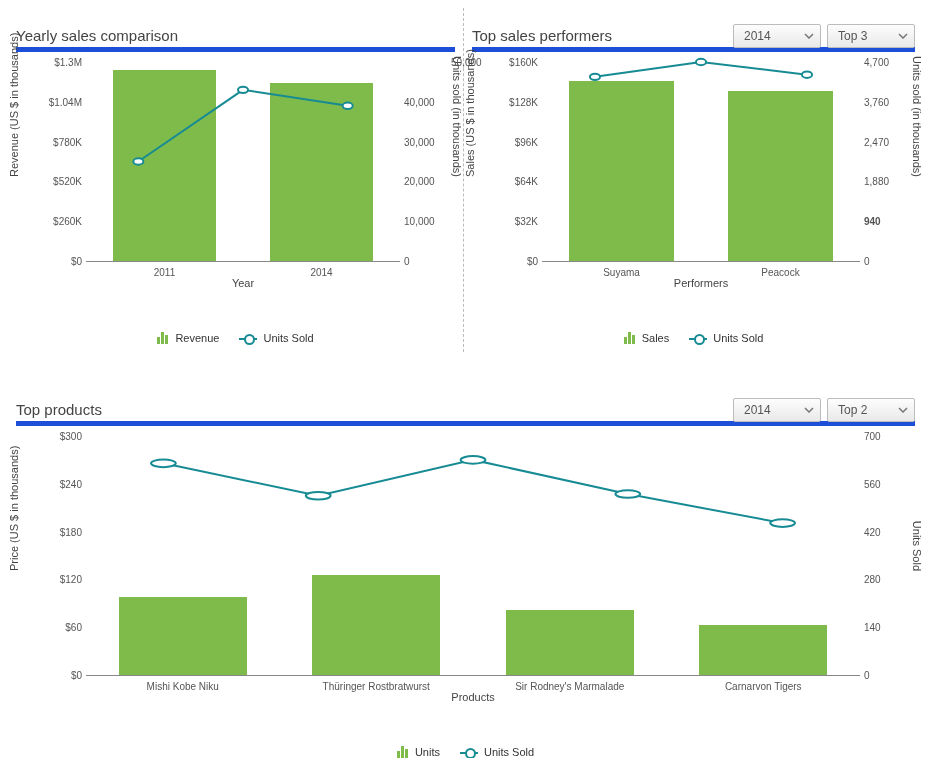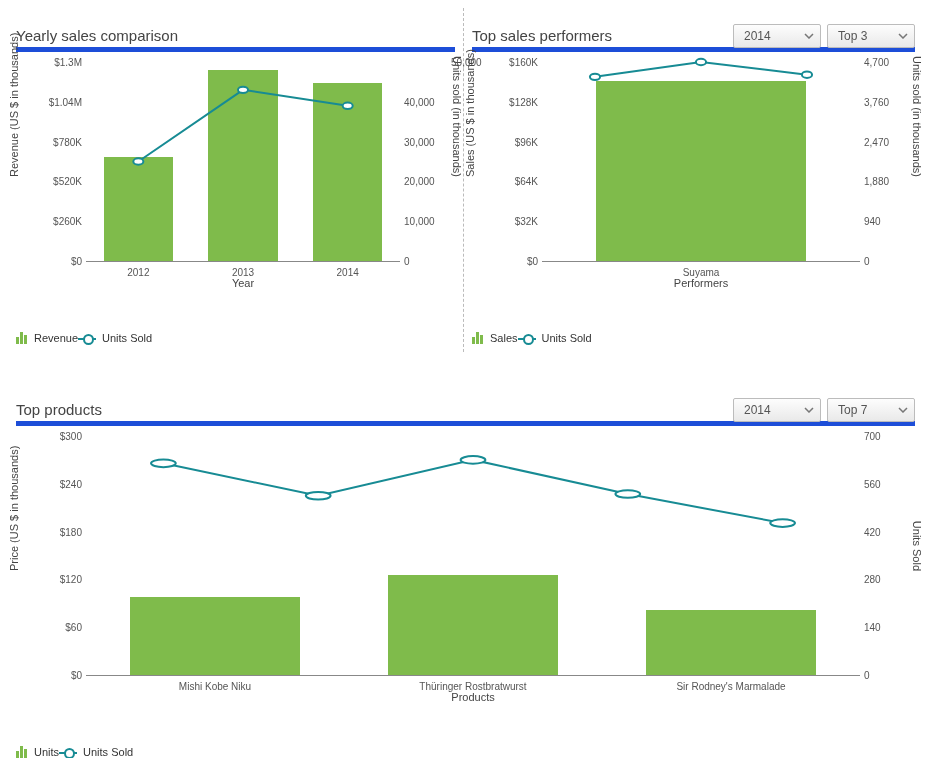--- a/index.html
+++ b/index.html
@@ -115,20 +115,22 @@
   .x-axis-label {
     position: absolute;
     bottom: -28px;
     left: 50%;
     transform: translateX(-50%);
     font-size: 11px;
     color: #444;
   }
   .legend {
     display: flex;
+    justify-content: center;
+    gap: 20px;
     margin-top: 40px;
     font-size: 11px;
     color: #333;
   }
   .legend-item { display: flex; align-items: center; gap: 6px; }
   .bar-icon {
     display: inline-flex;
     width: 12px; height: 12px;
     align-items: flex-end;
     gap: 1px;
@@ -174,26 +176,22 @@
   <div class="panel panel-left">
     <div class="panel-header">
       <div class="panel-title">Yearly sales comparison</div>
     </div>
     <div class="chart-wrap">
       <div class="y-axis-label">Revenue (US $ in thousands)</div>
       <div class="y2-axis-label">Units sold (in thousands)</div>
       <div class="plot">
         <div class="bars">
             <div class="bar-slot">
-              <div class="bar" style="height: 52.3077%;"></div>
-              <div class="cat-label">2012</div>
-            </div>
-            <div class="bar-slot">
               <div class="bar" style="height: 96.1538%;"></div>
-              <div class="cat-label">2013</div>
+              <div class="cat-label">2011</div>
             </div>
             <div class="bar-slot">
               <div class="bar" style="height: 89.2308%;"></div>
               <div class="cat-label">2014</div>
             </div>
           </div>
         <svg class="line-overlay" viewBox="0 0 100 100" preserveAspectRatio="none">
             <polyline points="16.666666666666664,50 50,14 83.33333333333334,22" vector-effect="non-scaling-stroke"></polyline>
             <circle cx="16.666666666666664" cy="50" r="1.6" vector-effect="non-scaling-stroke"></circle>
             <circle cx="50" cy="14" r="1.6" vector-effect="non-scaling-stroke"></circle>
@@ -250,36 +248,40 @@
     </div>
     <div class="chart-wrap">
       <div class="y-axis-label">Sales (US $ in thousands)</div>
       <div class="y2-axis-label">Units sold (in thousands)</div>
       <div class="plot">
         <div class="bars">
             <div class="bar-slot">
               <div class="bar" style="height: 90.625%;"></div>
               <div class="cat-label">Suyama</div>
             </div>
+            <div class="bar-slot">
+              <div class="bar" style="height: 85.625%;"></div>
+              <div class="cat-label">Peacock</div>
+            </div>
           </div>
         <svg class="line-overlay" viewBox="0 0 100 100" preserveAspectRatio="none">
             <polyline points="16.666666666666664,7.446808510638306 50,0 83.33333333333334,6.38297872340425" vector-effect="non-scaling-stroke"></polyline>
             <circle cx="16.666666666666664" cy="7.446808510638306" r="1.6" vector-effect="non-scaling-stroke"></circle>
             <circle cx="50" cy="0" r="1.6" vector-effect="non-scaling-stroke"></circle>
             <circle cx="83.33333333333334" cy="6.38297872340425" r="1.6" vector-effect="non-scaling-stroke"></circle>
           </svg>
         <div class="x-axis-label">Performers</div>
       <div class="tick-left" style="bottom: 0%;">$0</div>
           <div class="tick-left" style="bottom: 20%;">$32K</div>
           <div class="tick-left" style="bottom: 40%;">$64K</div>
           <div class="tick-left" style="bottom: 60%;">$96K</div>
           <div class="tick-left" style="bottom: 80%;">$128K</div>
           <div class="tick-left" style="bottom: 100%; margin-left: 24px;">$160K</div>
           <div class="tick-right" style="bottom: 0%;">0</div>
-          <div class="tick-right" style="bottom: 20%;">940</div>
+          <div class="tick-right" style="bottom: 20%; font-weight: bold;">940</div>
           <div class="tick-right" style="bottom: 40%;">1,880</div>
           <div class="tick-right" style="bottom: 60%;">2,470</div>
           <div class="tick-right" style="bottom: 80%;">3,760</div>
           <div class="tick-right" style="bottom: 100%;">4,700</div>
         </div>
     </div>
     <div class="legend">
       <div class="legend-item">
         <span class="bar-icon">
             <span></span>
@@ -302,21 +304,21 @@
   <div class="panel-header">
     <div class="panel-title">Top products</div>
     <div class="dropdown-group">
       <div class="dropdown">
         <span>2014</span>
         <svg width="10" height="6">
             <polyline points="1,1 5,5 9,1" fill="none" stroke="#777" stroke-width="1.5"></polyline>
           </svg>
       </div>
       <div class="dropdown">
-        <span>Top 7</span>
+        <span>Top 2</span>
         <svg width="10" height="6">
             <polyline points="1,1 5,5 9,1" fill="none" stroke="#777" stroke-width="1.5"></polyline>
           </svg>
       </div>
     </div>
   </div>
   <div class="chart-wrap big">
     <div class="y-axis-label">Price (US $ in thousands)</div>
     <div class="y2-axis-label">Units Sold</div>
     <div class="plot">
@@ -325,20 +327,24 @@
             <div class="bar" style="height: 32.6667%;"></div>
             <div class="cat-label">Mishi Kobe Niku</div>
           </div>
           <div class="bar-slot">
             <div class="bar" style="height: 41.6667%;"></div>
             <div class="cat-label">Thüringer Rostbratwurst</div>
           </div>
           <div class="bar-slot">
             <div class="bar" style="height: 27.3333%;"></div>
             <div class="cat-label">Sir Rodney's Marmalade</div>
+          </div>
+          <div class="bar-slot">
+            <div class="bar" style="height: 21%;"></div>
+            <div class="cat-label">Carnarvon Tigers</div>
           </div>
         </div>
       <svg class="line-overlay" viewBox="0 0 100 100" preserveAspectRatio="none">
           <polyline points="10,11.42857142857143 30,25 50,10 70,24.285714285714292 90,36.42857142857143" vector-effect="non-scaling-stroke"></polyline>
           <circle cx="10" cy="11.42857142857143" r="1.6" vector-effect="non-scaling-stroke"></circle>
           <circle cx="30" cy="25" r="1.6" vector-effect="non-scaling-stroke"></circle>
           <circle cx="50" cy="10" r="1.6" vector-effect="non-scaling-stroke"></circle>
           <circle cx="70" cy="24.285714285714292" r="1.6" vector-effect="non-scaling-stroke"></circle>
           <circle cx="90" cy="36.42857142857143" r="1.6" vector-effect="non-scaling-stroke"></circle>
         </svg>

